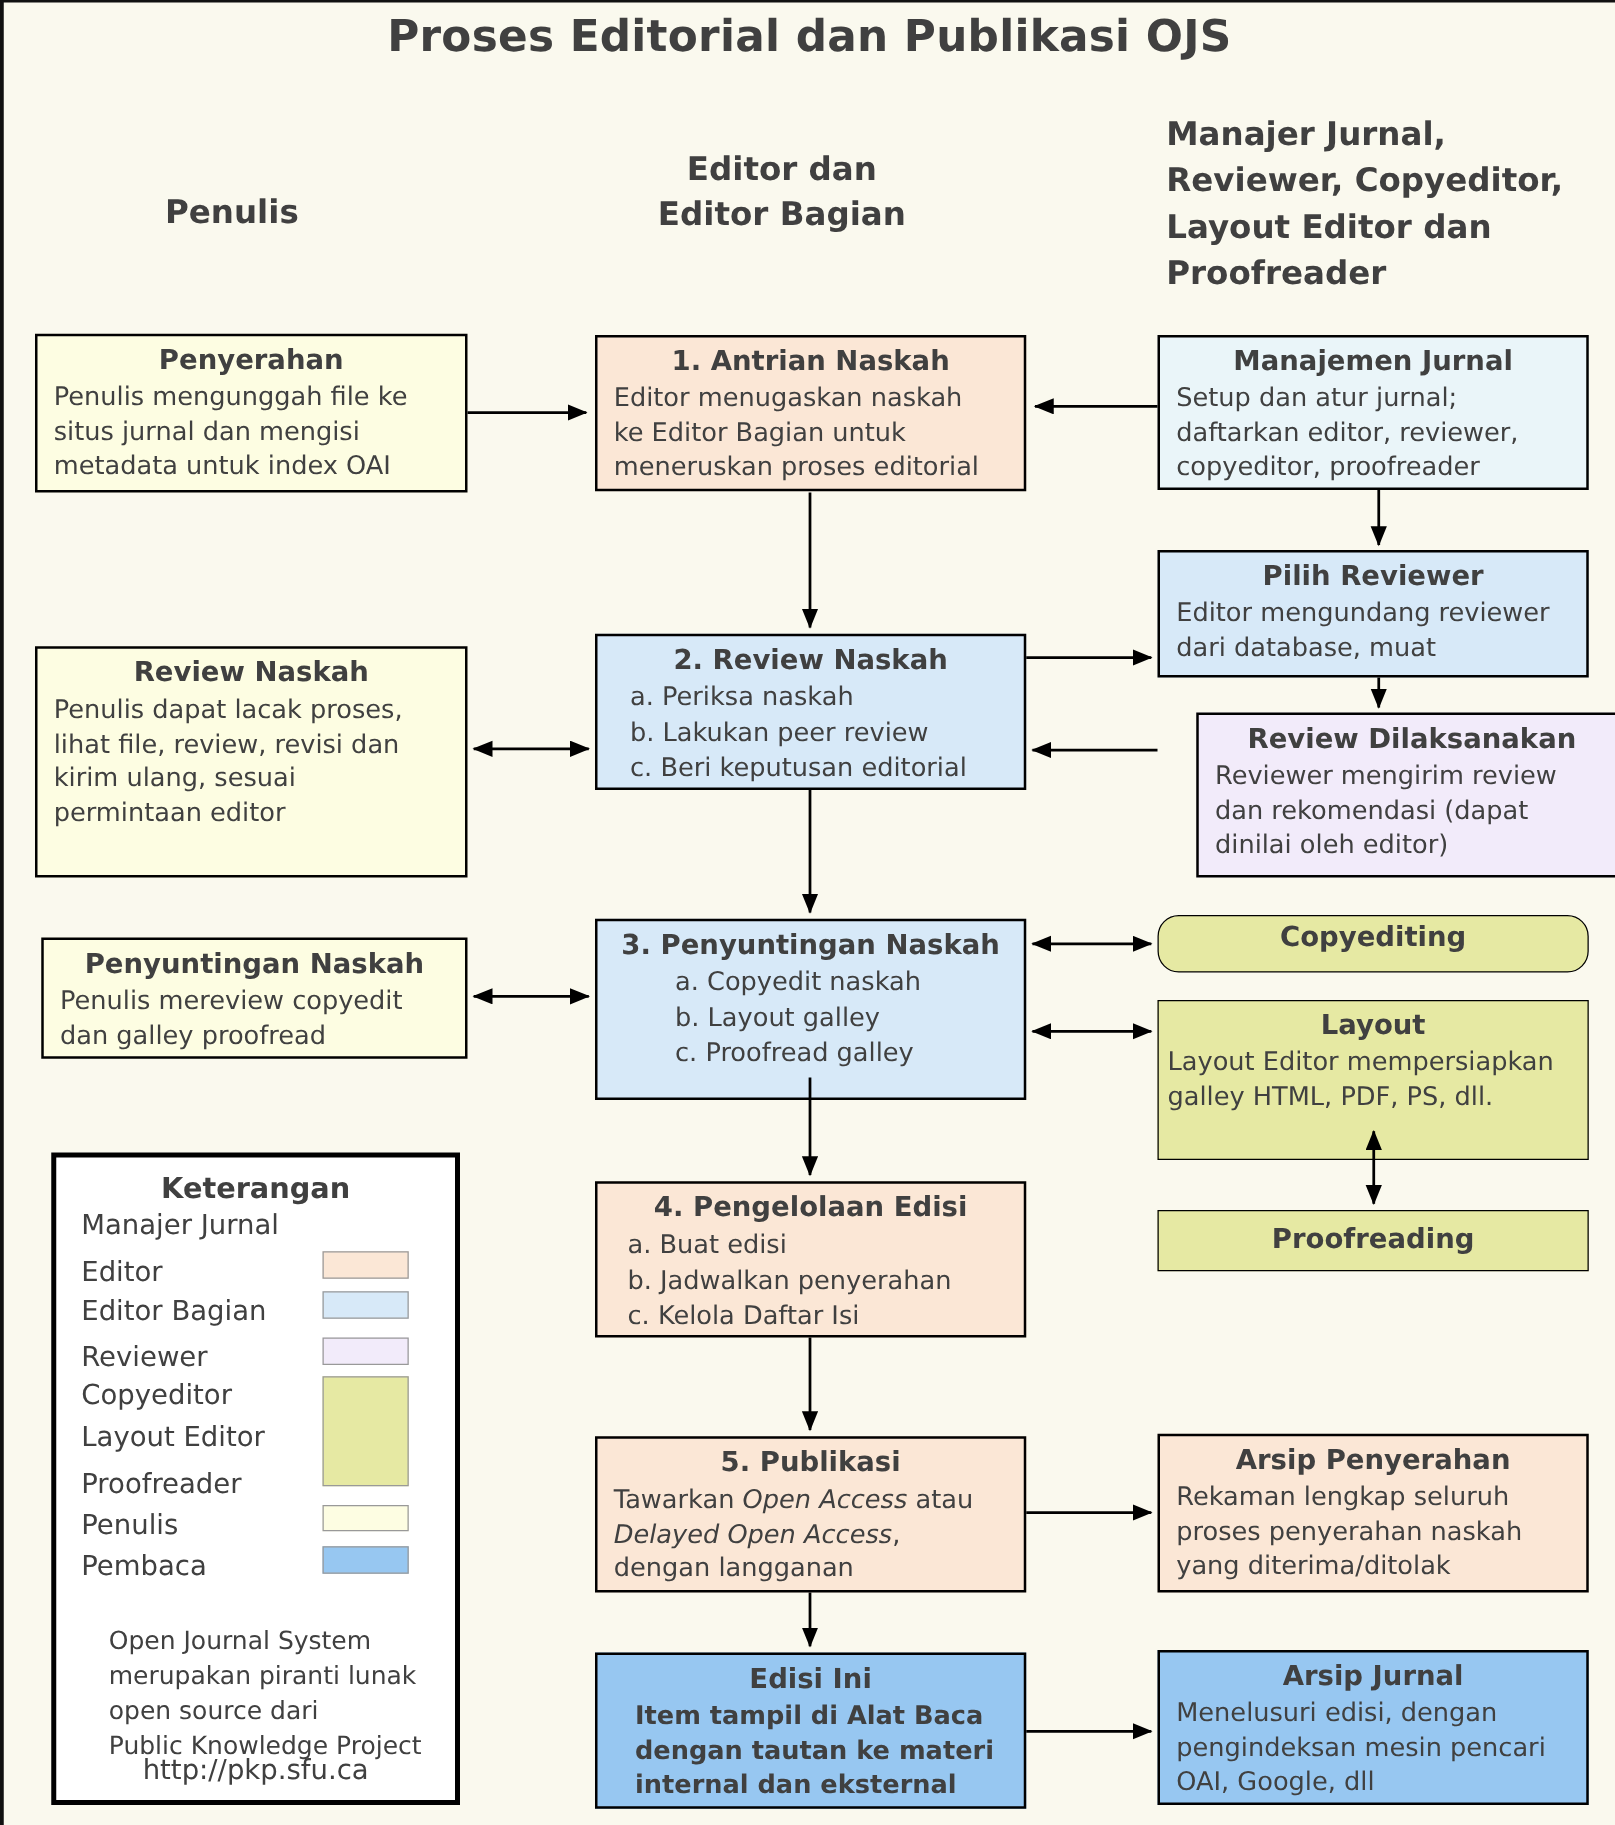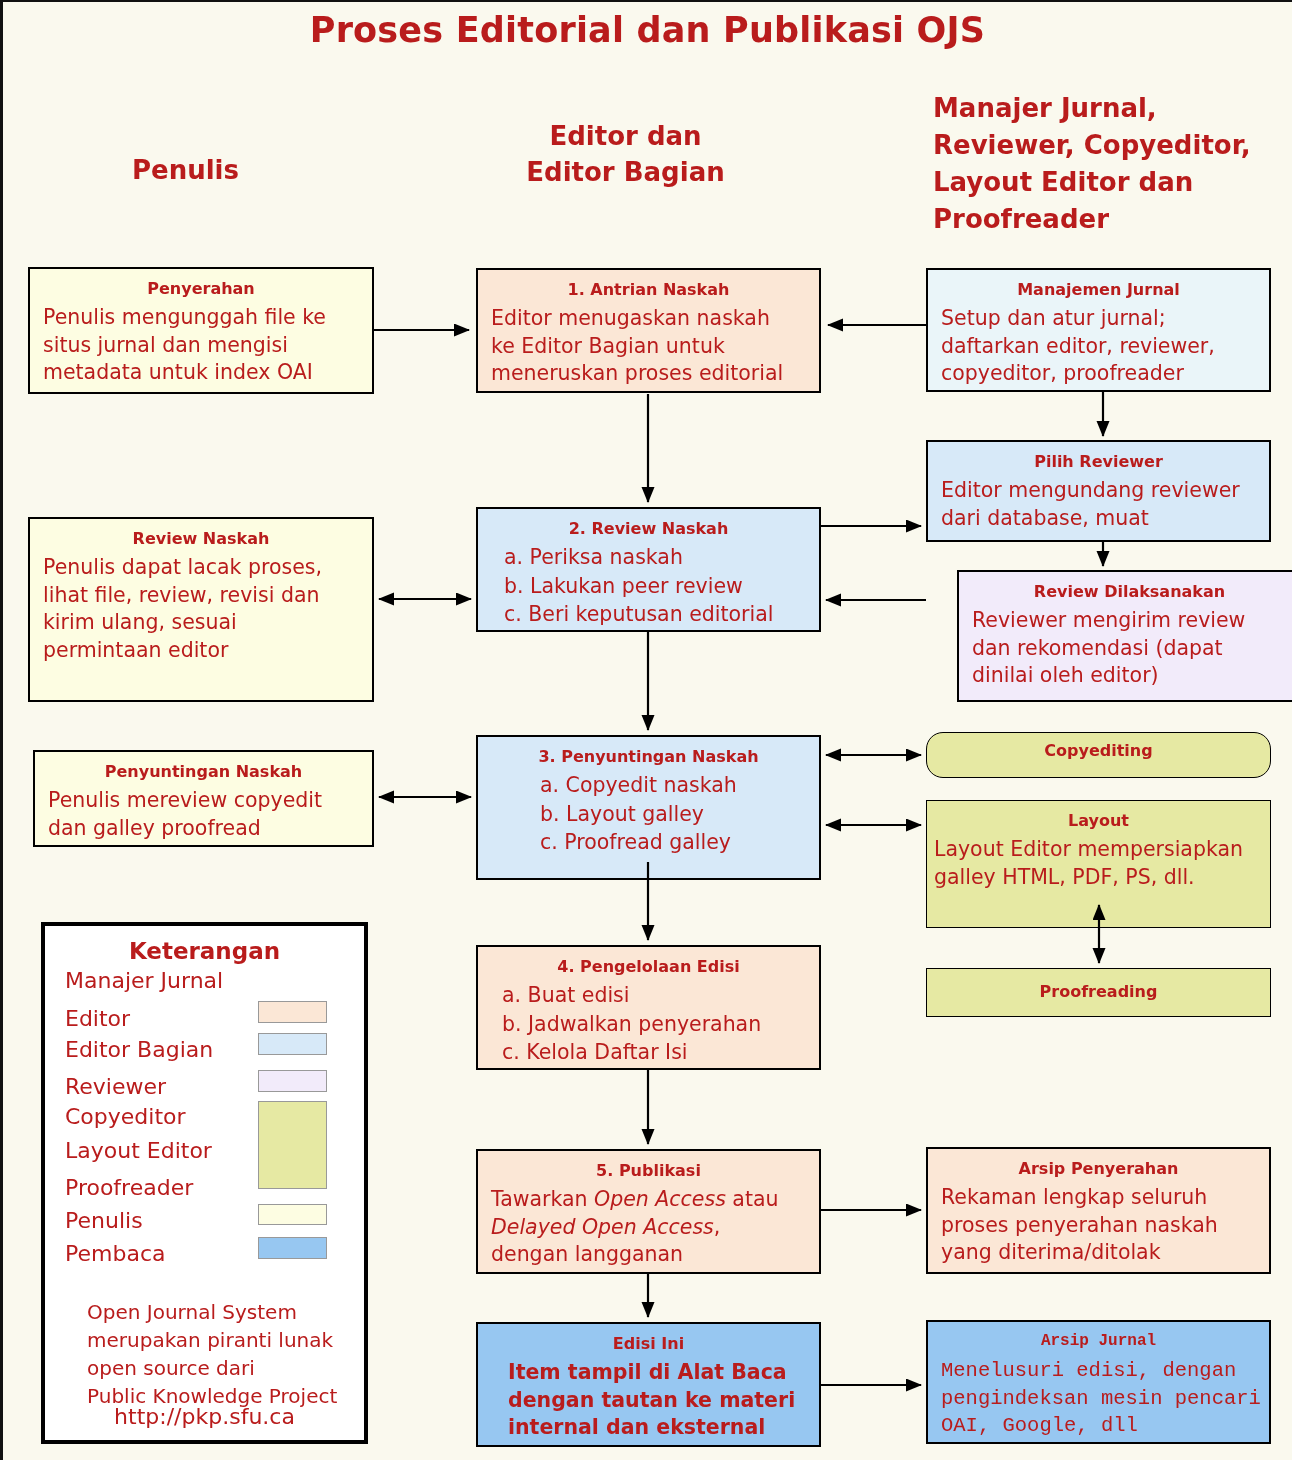--- a/index.html
+++ b/index.html
@@ -1,29 +1,29 @@
 <!DOCTYPE html>
 <html><head>
 <meta charset="utf-8">
 <style>
   html,body{margin:0;padding:0;background:#FAF9EE;}
   .canvas{
     position:relative;width:1292px;height:1460px;background:#FAF9EE;
     border-left:3px solid #111;border-top:2px solid #111;box-sizing:border-box;
-    font-family:"DejaVu Sans","Liberation Sans",sans-serif;color:#b91c1c;overflow:hidden;
+    font-family:"DejaVu Sans","Liberation Sans",sans-serif;color:#404040;overflow:hidden;
   }
   .main-title{position:absolute;left:0;right:0;top:8px;text-align:center;
     font-size:35px;font-weight:bold;letter-spacing:.2px;}
   .colhead{position:absolute;font-weight:bold;font-size:26px;line-height:36px;}
   .ch1{left:10px;width:345px;top:150px;text-align:center;}
   .ch2{left:425px;width:395px;top:116px;text-align:center;}
   .ch3{left:930px;width:360px;top:88px;text-align:left;line-height:37px;}
 
   .box{position:absolute;border:2px solid #000;box-sizing:border-box;padding-top:5px;}
-  .box-title{font-weight:bold;font-size:16px;text-align:center;line-height:29px;white-space:nowrap;}
+  .box-title{font-weight:bold;font-size:22px;text-align:center;line-height:29px;white-space:nowrap;}
   .box-body{font-size:20.5px;line-height:27.5px;padding:1px 8px 0 13px;}
   .box-body div{white-space:nowrap;}
   .box-items{font-size:20.5px;line-height:28.5px;padding-left:26px;}
   .box-items div{white-space:nowrap;}
   .indent-lg .box-items{padding-left:62px;}
   .indent-md .box-items{padding-left:24px;}
   .pad-extra .box-body{padding-left:30px;font-weight:bold;}
   .title-only .box-title{margin-top:3px;}
   .it{font-style:italic;}
 
@@ -193,21 +193,21 @@
 
   <div class="box c-reader pad-extra" style="left:473px;top:1320px;width:345px;height:125px;">
     <div class="box-title">Edisi Ini</div>
     <div class="box-body">
       <div>Item tampil di Alat Baca</div>
       <div>dengan tautan ke materi</div>
       <div>internal dan eksternal</div>
     </div>
   </div>
 
-  <div class="box c-reader" style="left:923px;top:1318px;width:345px;height:124px;font-family:Liberation Mono, monospace;">
+  <div class="box c-reader" style="left:923px;top:1318px;width:345px;height:124px;">
     <div class="box-title">Arsip Jurnal</div>
     <div class="box-body">
       <div>Menelusuri edisi, dengan</div>
       <div>pengindeksan mesin pencari</div>
       <div>OAI, Google, dll</div>
     </div>
   </div>
 
   <div class="legend">
     <div class="lg-title">Keterangan</div>

